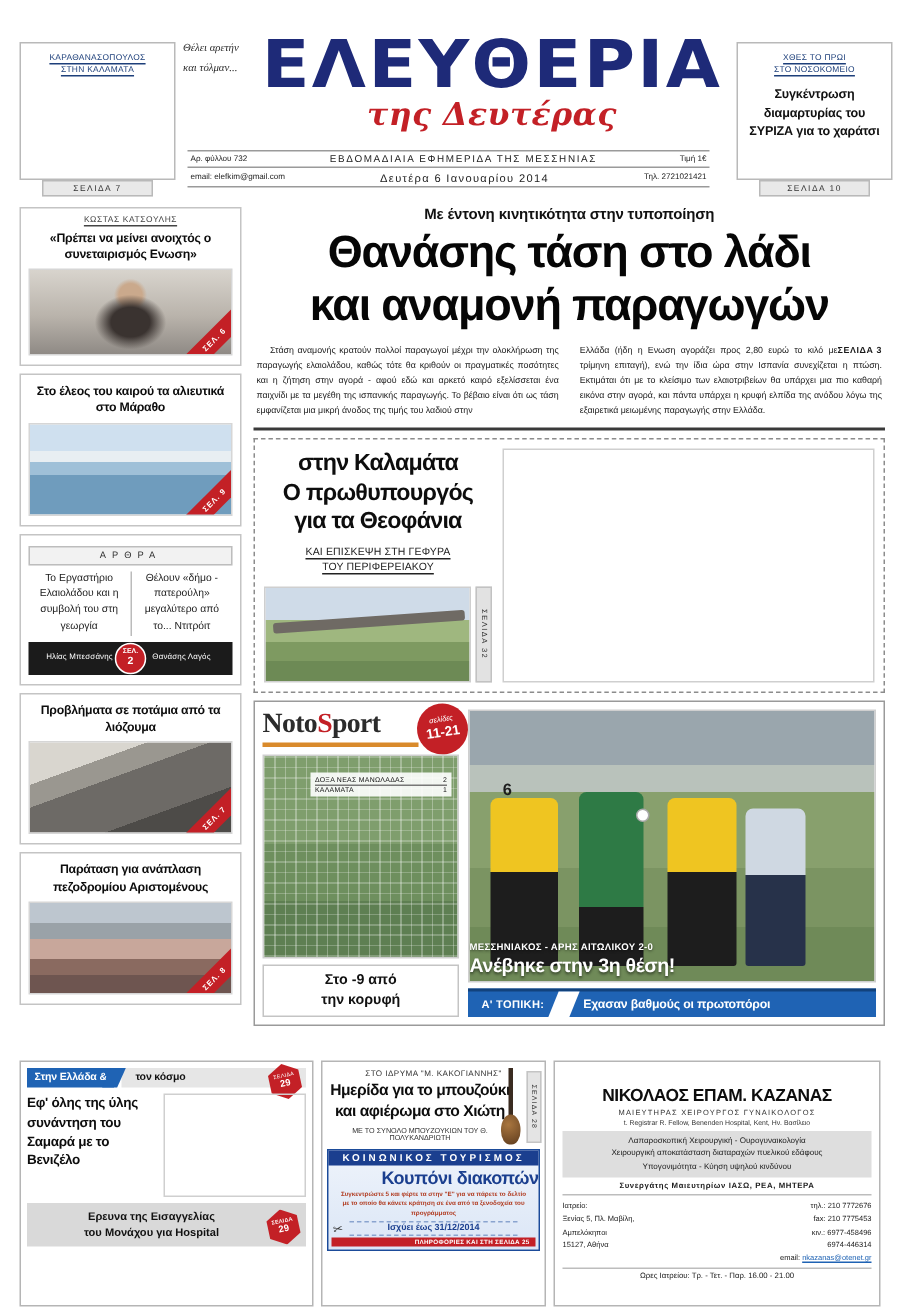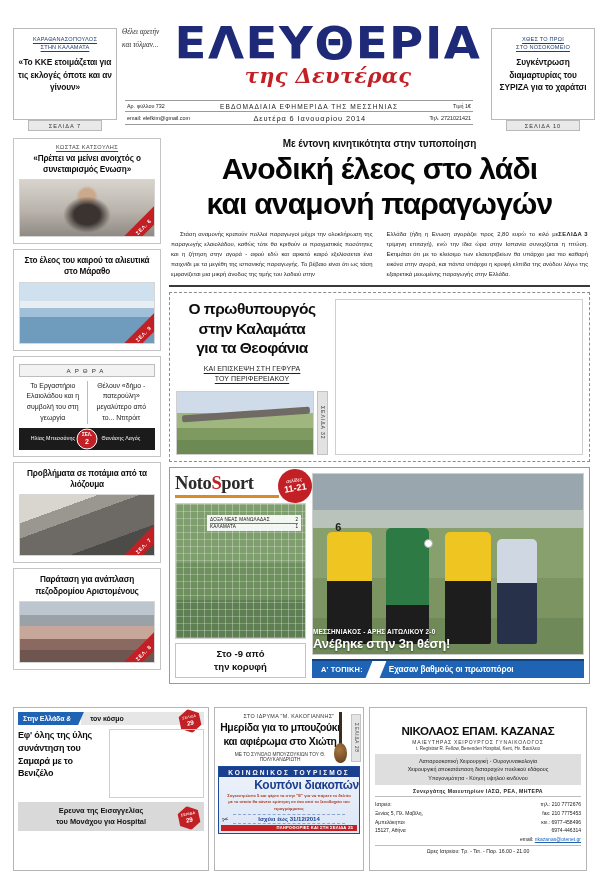--- a/index.html
+++ b/index.html
@@ -399,21 +399,20 @@
 
 <div class="page">
 
   <div class="masthead">
 
     <div class="ear-box ear-left">
       <div class="ear-kicker">
         <span>ΚΑΡΑΘΑΝΑΣΟΠΟΥΛΟΣ</span><br>
         <span>ΣΤΗΝ ΚΑΛΑΜΑΤΑ</span>
       </div>
-      <div class="ear-text">«Το ΚΚΕ ετοιμάζεται για τις εκλογές όποτε και αν γίνουν»</div>
     </div>
     <div class="ear-page left">ΣΕΛΙΔΑ 7</div>
 
     <div class="motto">Θέλει αρετήν και τόλμαν...</div>
 
     <div class="logo-wrap">
       <div class="logo-main">ΕΛΕΥΘΕΡΙΑ</div>
       <div class="logo-sub">της Δευτέρας</div>
     </div>
 
@@ -495,38 +494,38 @@
             <i>ΣΕΛ. 8</i>
           </div>
         </div>
       </div>
     </div>
 
     <div class="col-right">
 
       <div class="kicker-main">Με έντονη κινητικότητα στην τυποποίηση</div>
       <div class="headline-main">
-        <div>Ανοδική έλεος στο λάδι</div>
+        <div>Θανάσης τάση στο λάδι</div>
         <div>και αναμονή παραγωγών</div>
       </div>
       <div class="lede">
         <div class="lede-col">
           <span class="indent"></span><span>Στάση αναμονής κρατούν πολλοί παραγωγοί μέχρι την ολοκλήρωση της παραγωγής ελαιολάδου, καθώς τότε θα κριθούν οι πραγματικές ποσότητες και η ζήτηση στην αγορά - αφού εδώ και αρκετό καιρό εξελίσσεται ένα παιχνίδι με τα μεγέθη της ισπανικής παραγωγής. Το βέβαιο είναι ότι ως τάση εμφανίζεται μια μικρή άνοδος της τιμής του λαδιού στην</span>
         </div>
         <div class="lede-col">
           <span class="pgref">ΣΕΛΙΔΑ 3</span><span>Ελλάδα (ήδη η Ενωση αγοράζει προς 2,80 ευρώ το κιλό με τρίμηνη επιταγή), ενώ την ίδια ώρα στην Ισπανία συνεχίζεται η πτώση. Εκτιμάται ότι με το κλείσιμο των ελαιοτριβείων θα υπάρχει μια πιο καθαρή εικόνα στην αγορά, και πάντα υπάρχει η κρυφή ελπίδα της ανόδου λόγω της εξαιρετικά μειωμένης παραγωγής στην Ελλάδα.</span>
         </div>
       </div>
       <div class="rule-thick"></div>
 
       <div class="feature">
         <div class="feature-left">
           <div class="feature-head">
+            <div>στην Καλαμάτα</div>
             <div>Ο πρωθυπουργός</div>
-            <div>στην Καλαμάτα</div>
             <div>για τα Θεοφάνια</div>
           </div>
           <div class="feature-sub">
             <span>ΚΑΙ ΕΠΙΣΚΕΨΗ ΣΤΗ ΓΕΦΥΡΑ</span><br>
             <span>ΤΟΥ ΠΕΡΙΦΕΡΕΙΑΚΟΥ</span>
           </div>
           <div class="feature-bottom">
             <div class="feature-smallphoto"></div>
             <div class="vert-page">
               <span>ΣΕΛΙΔΑ 32</span>

